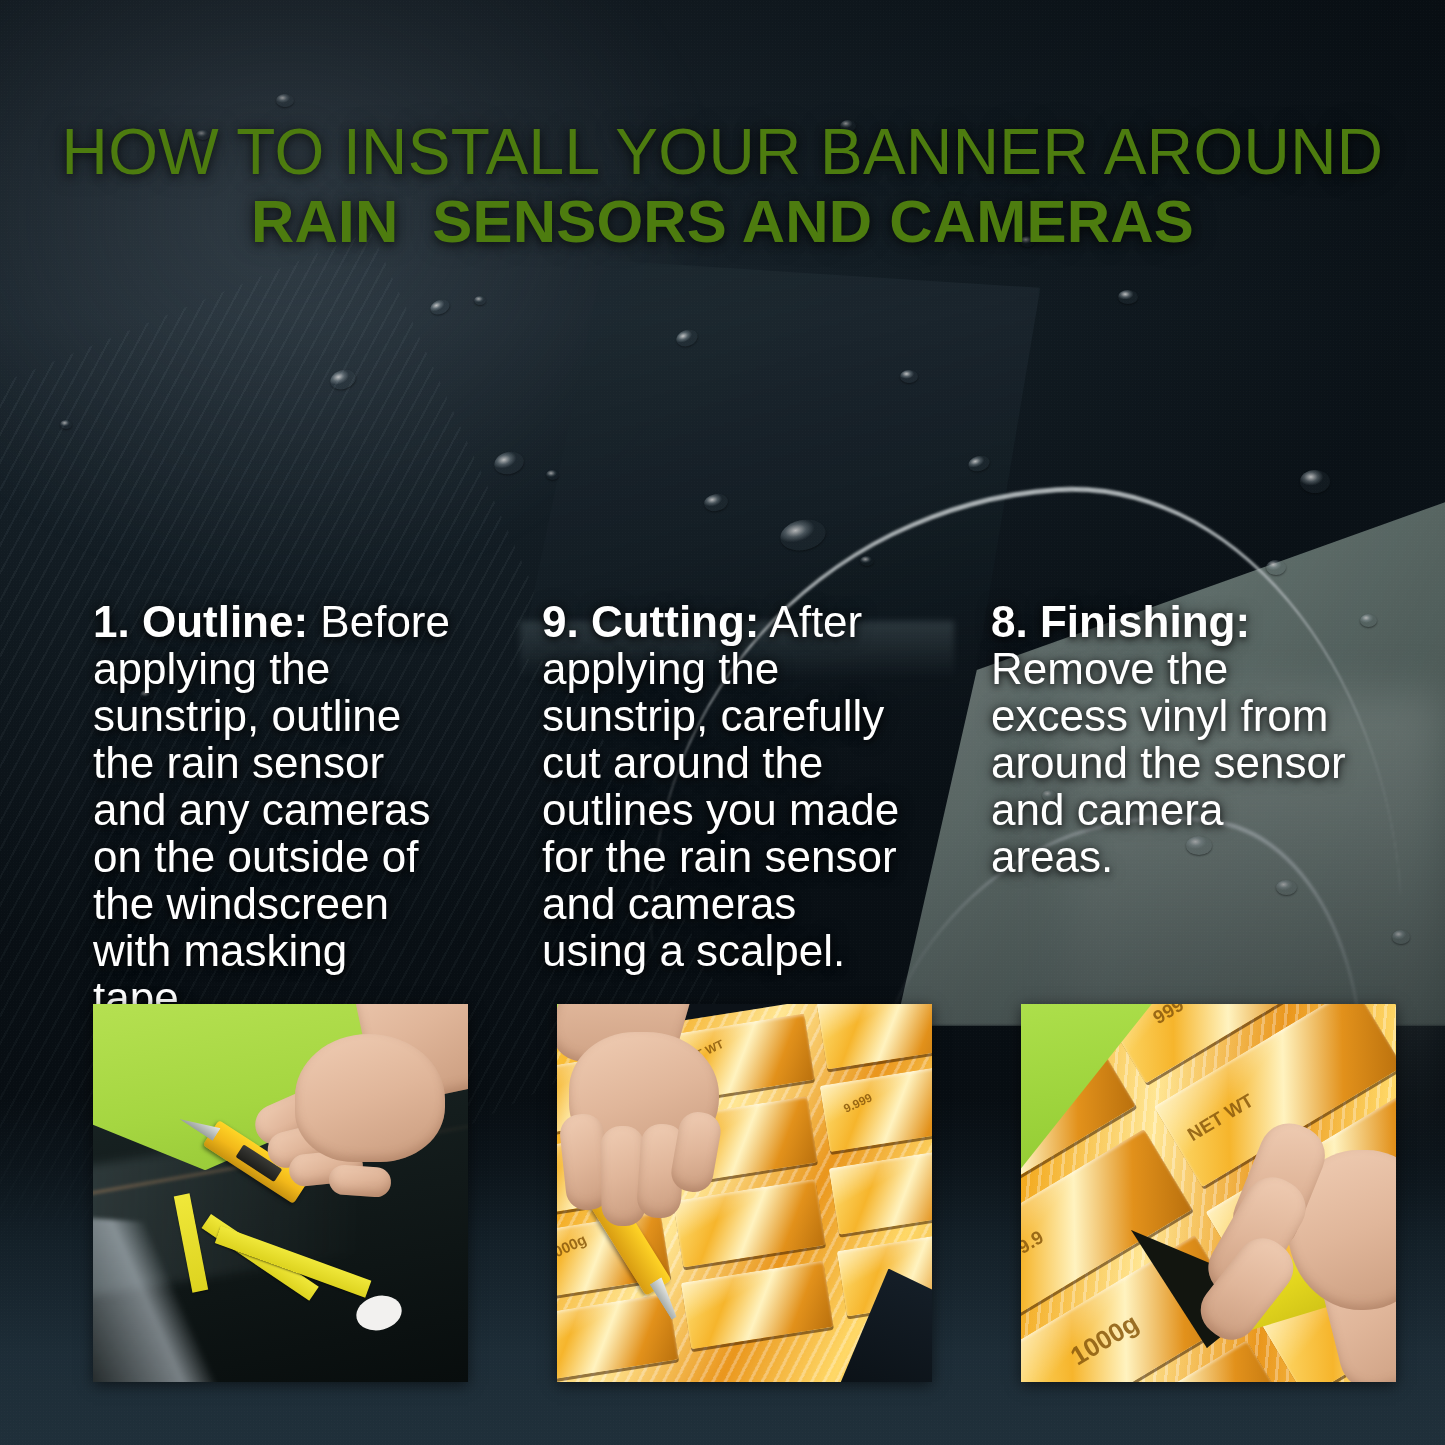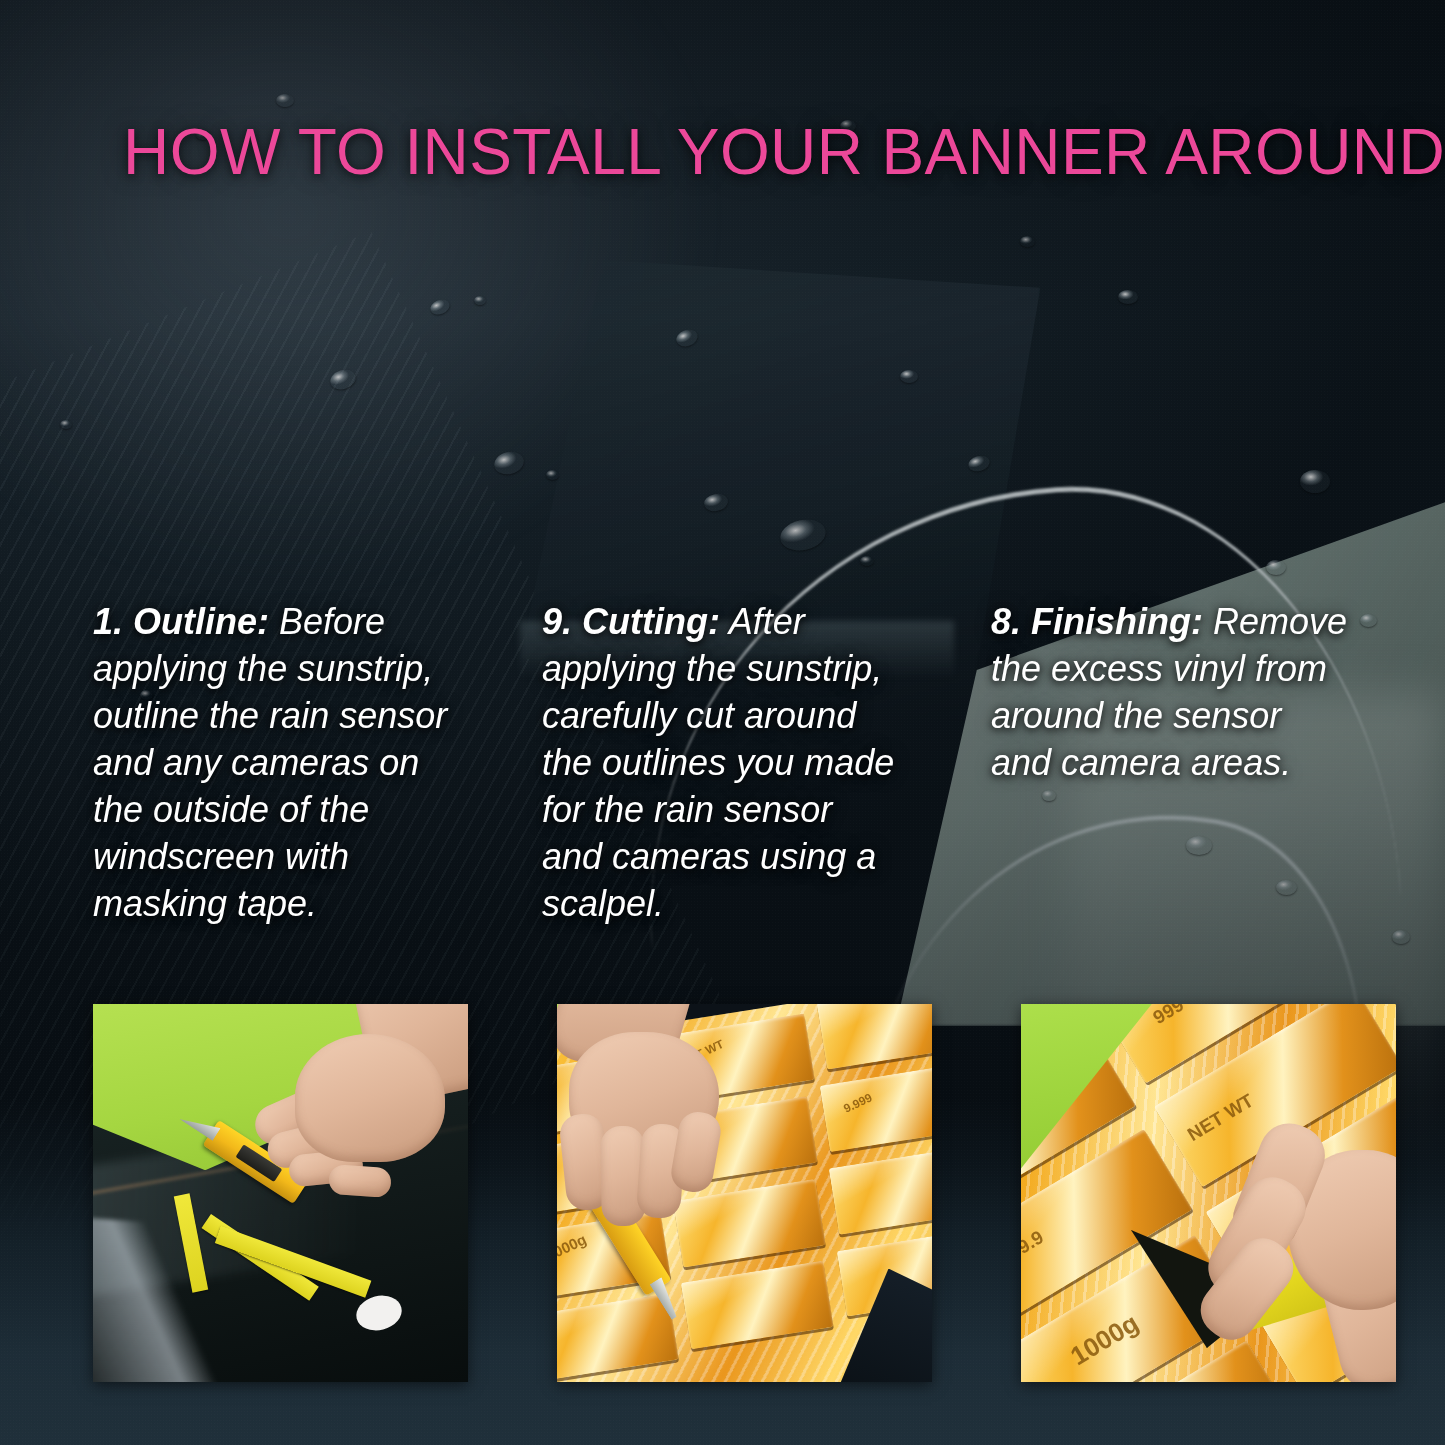--- a/index.html
+++ b/index.html
@@ -103,43 +103,42 @@
   .drop{
     position:absolute; border-radius:50%;
     background:radial-gradient(42% 38% at 36% 30%, rgba(255,255,255,.92), rgba(200,216,224,.40) 55%, rgba(110,130,140,.10) 100%);
     box-shadow:0 1px 2px rgba(0,0,0,.45);
   }
   .drop.sm{ background:radial-gradient(45% 40% at 38% 32%, rgba(255,255,255,.75), rgba(180,200,210,.18) 70%, rgba(0,0,0,0) 100%); }
 
   
   .title{
     position:absolute; left:0; right:0; top:118px;
-    text-align:right; color:#ec4899;
+    text-align:center; color:#4d7c0f;
     text-shadow:0 2px 10px rgba(0,0,0,.65), 0 0 26px rgba(0,0,0,.45);
     user-select:none;
   }
   .title-l1{
     font-size:64px; line-height:68px; font-weight:400; letter-spacing:.4px;
     white-space:nowrap;
   }
   .title-l2{
     font-size:60px; line-height:64px; font-weight:700; letter-spacing:.2px;
     white-space:pre; margin-top:4px;
   }
 
   
   .steps{
     position:absolute; left:93px; top:598px; width:1259px;
     display:flex; gap:89px;
   }
   .step{ width:360px; }
   .step-text{
-    color:#ffffff; font-size:36px; line-height:47px; font-weight:400;
+    color:#ffffff; font-size:44px; line-height:47px; font-weight:400;
     text-shadow:0 2px 7px rgba(0,0,0,.85), 0 0 16px rgba(0,0,0,.55);
-    font-style:italic;
   }
   .step-label{ font-weight:700; }
 
   
   .shots{
     position:absolute; left:93px; top:1004px;
     display:flex; gap:89px;
   }
   .shot{
     position:relative; width:375px; height:378px;
@@ -357,20 +356,21 @@
     <div class="drop" style="left:840px;  top:120px; width:16px; height:12px;"></div>
 
     <div class="bg-bottom-blend"></div>
     <div class="bg-bottom"></div>
     <div class="bg-scrim"></div>
     <div class="bg-noise"></div>
   </div>
 
   <div class="title">
     <div class="title-l1">HOW TO INSTALL YOUR BANNER AROUND</div>
+    <div class="title-l2">RAIN  SENSORS AND CAMERAS</div>
   </div>
 
   <div class="steps">
 
     <div class="step">
       <p class="step-text"><span class="step-label">1. Outline:</span><span> Before applying the sunstrip, outline the rain sensor and any cameras on the outside of the windscreen with masking tape.</span></p>
     </div>
 
     <div class="step">
       <p class="step-text"><span class="step-label">9. Cutting:</span><span> After applying the sunstrip, carefully cut around the outlines you made for the rain sensor and cameras using a scalpel.</span></p>

